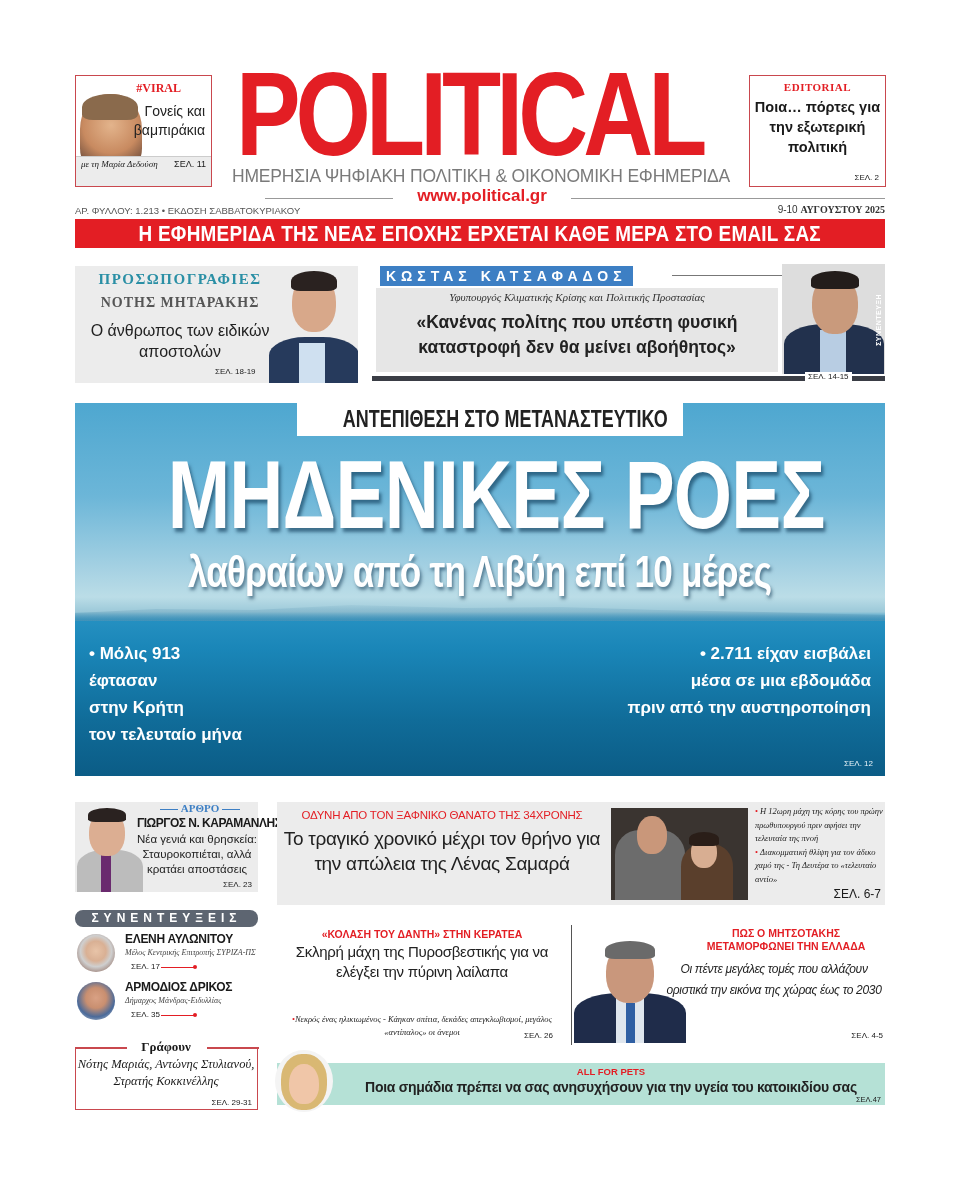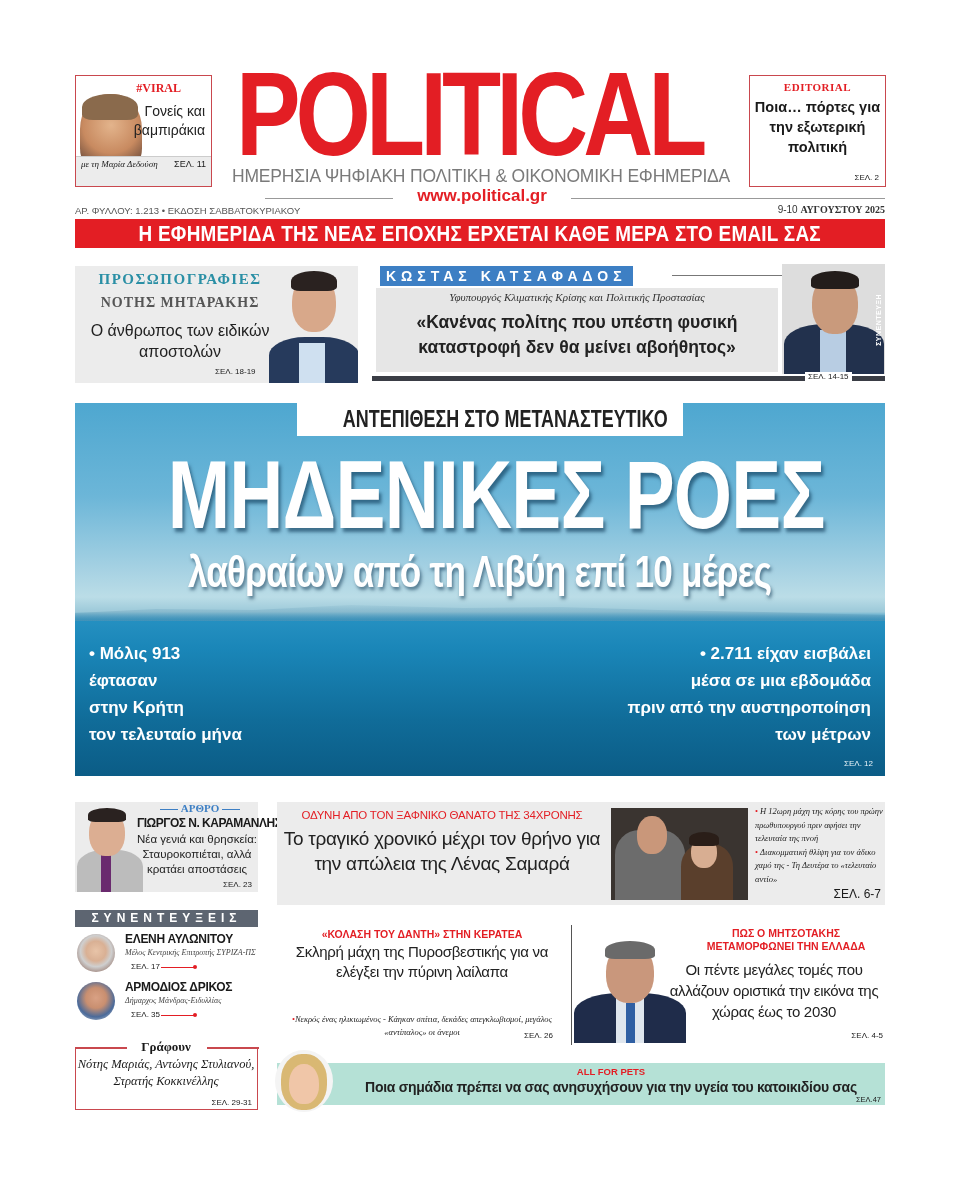--- a/index.html
+++ b/index.html
@@ -70,21 +70,21 @@
   .hero-page { position:absolute; right: 12px; bottom: 8px; color: #e8f3f8; font-size: 8px; }
 
   
   .arthro { left: 75px; top: 802px; width: 183px; height: 90px; background: #ececec; }
   .arthro-tag { position:absolute; left: 70px; top: 0px; width: 110px; text-align:center; font-family:"Liberation Serif", serif; font-weight:bold; font-size: 11px; color: #3d7fc4; }
   .arthro-tag::before, .arthro-tag::after { content:""; display:inline-block; width: 18px; height: 1px; background:#3d7fc4; vertical-align: middle; margin: 0 3px; }
   .arthro-name { position:absolute; left: 62px; top: 14px; width: 120px; text-align:center; font-weight: bold; font-size: 12px; white-space: nowrap; letter-spacing:-.5px; }
   .arthro-title { position:absolute; left: 62px; top: 30px; width: 120px; text-align:center; font-size: 11.5px; line-height: 15px; color:#222; }
   .arthro-page { position:absolute; right: 6px; bottom: 3px; font-size: 8px; }
 
-  .synent-head { left: 75px; top: 910px; width: 183px; height: 17px; background: #5d6571; color: #fff; font-weight: bold; font-size: 12px; line-height: 17px; text-align: center; letter-spacing: 5px; }
+  .synent-head { left: 75px; top: 910px; width: 183px; height: 17px; background: #5d6571; color: #fff; font-weight: bold; font-size: 12px; line-height: 17px; text-align: center; letter-spacing: 5px; border-radius: 8px; }
   .interviewee { position:absolute; left: 75px; width: 183px; height: 46px; }
   .iv-avatar { position:absolute; left: 2px; top: 2px; width: 38px; height: 38px; border-radius: 50%; overflow:hidden; }
   .iv-name { position:absolute; left: 50px; top: 0; font-weight: bold; font-size: 12px; letter-spacing: -.3px; }
   .iv-role { position:absolute; left: 50px; top: 16px; font-family:"Liberation Serif", serif; font-style: italic; font-size: 8px; color:#444; white-space: nowrap; }
   .iv-page { position:absolute; left: 56px; top: 30px; font-size: 8px; }
   .iv-line { position:absolute; left: 86px; top: 35px; width: 34px; height: 1px; background: #e31e24; }
   .iv-dot { position:absolute; left: 118px; top: 33px; width: 4px; height: 4px; border-radius: 50%; background: #e31e24; }
 
   .grafoun { left: 75px; top: 1047px; width: 183px; height: 63px; border: 1.5px solid #c9484e; border-top: none; }
   .grafoun-top-l { position:absolute; left: -1.5px; top: 0; width: 52px; height: 1.5px; background: #c9484e; }
@@ -105,21 +105,21 @@
   .kerat { left: 277px; top: 925px; width: 290px; height: 120px; }
   .kerat-kicker { position:absolute; left: 0; top: 3px; width: 290px; text-align:center; color:#e31e24; font-weight:bold; font-size: 10.5px; white-space: nowrap; }
   .kerat-title { position:absolute; left: 0; top: 17px; width: 290px; text-align:center; font-size: 15px; line-height: 20px; color: #222; letter-spacing: -.3px; }
   .kerat-sub { position:absolute; left: 0; top: 88px; width: 290px; text-align:center; font-family:"Liberation Serif", serif; font-style: italic; font-size: 8.5px; line-height: 13px; color:#222; }
   .kerat-sub .b { color:#e31e24; font-style: normal; }
   .kerat-page { position:absolute; right: 14px; top: 106px; font-size: 8px; }
 
   .mitso { left: 571px; top: 925px; width: 314px; height: 120px; border-left: 1.5px solid #555; }
   .mitso-photo { position:absolute; left: 2px; top: 10px; width: 112px; height: 108px; overflow:hidden; }
   .mitso-kicker { position:absolute; left: 116px; top: 2px; width: 196px; text-align:center; color:#e31e24; font-weight:bold; font-size: 10.5px; line-height: 13px; }
-  .mitso-title { position:absolute; left: 92px; top: 34px; width: 220px; text-align:center; font-size: 15px; line-height: 21px; color:#222; letter-spacing: -.3px; }
+  .mitso-title { position:absolute; left: 92px; top: 34px; width: 220px; text-align:center; font-size: 12px; line-height: 21px; color:#222; letter-spacing: -.3px; font-style: italic; }
   .mitso-page { position:absolute; right: 2px; top: 106px; font-size: 8px; }
 
   .pets { left: 277px; top: 1063px; width: 608px; height: 42px; background: #b5e1d6; }
   .pets-avatar { position:absolute; left: -2px; top: -13px; width: 58px; height: 62px; border-radius: 50%; background: #f4f4f4; overflow: hidden; }
   .pets-kicker { position:absolute; left: 60px; top: 3px; width: 548px; text-align:center; color:#e31e24; font-weight:bold; font-size: 9.5px; }
   .pets-title { position:absolute; left: 60px; top: 16px; width: 548px; text-align:center; font-weight:bold; font-size: 14px; color:#222; white-space: nowrap; letter-spacing: -.3px; }
   .pets-page { position:absolute; right: 4px; bottom: 1px; font-size: 7.5px; }
 </style>
 </head>
 <body>
@@ -194,21 +194,20 @@
   <div class="bullets left">
     <div>• Μόλις 913</div>
     <div>έφτασαν</div>
     <div>στην Κρήτη</div>
     <div>τον τελευταίο μήνα</div>
   </div>
   <div class="bullets right">
     <div>• 2.711 είχαν εισβάλει</div>
     <div>μέσα σε μια εβδομάδα</div>
     <div>πριν από την αυστηροποίηση</div>
-    <div>των μέτρων</div>
   </div>
   <div class="hero-page">ΣΕΛ. 12</div>
 </div>
 
 <div class="abs arthro">
   <div class="person" style="left:0;top:2px;width:68px;height:88px;">
     <div class="suit" style="left:2px;width:66px;height:42px;background:#bcbcbc;"></div>
     <div class="suit" style="left:26px;width:10px;height:40px;background:#6a2a6e;border-radius:0;"></div>
     <div class="head" style="left:14px;top:6px;width:36px;height:46px;background:#dcae92;"></div>
     <div class="hair" style="left:13px;top:4px;width:38px;height:14px;background:#2a2220;"></div>

